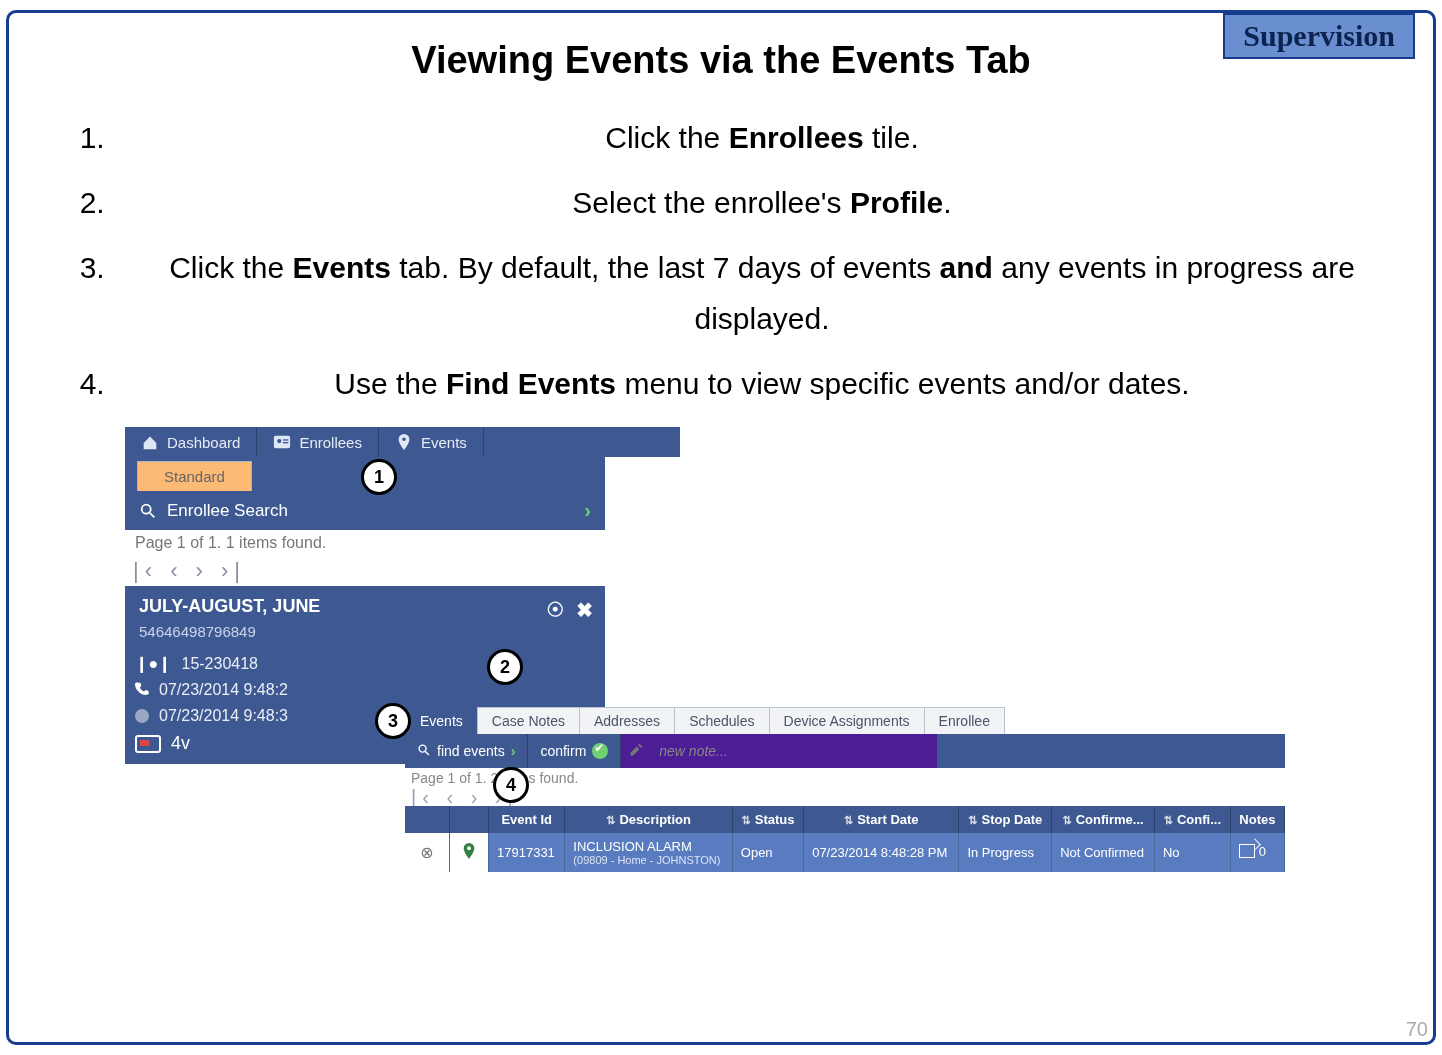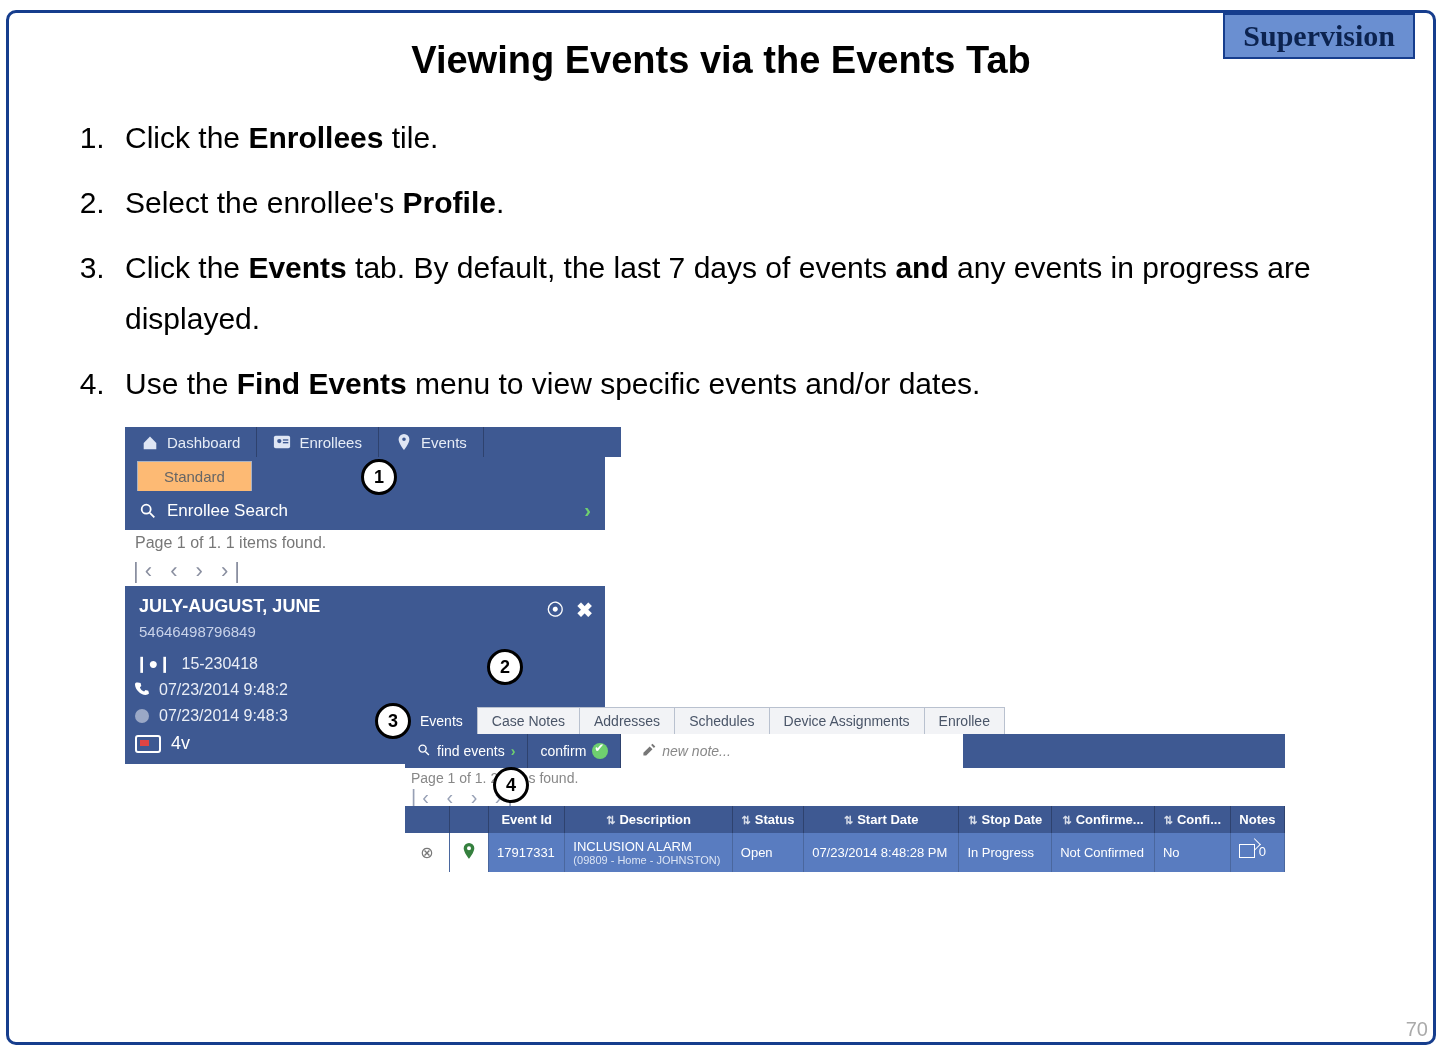--- a/index.html
+++ b/index.html
@@ -38,20 +38,21 @@
     text-align:center;
     font-size:38px;
     font-weight:bold;
     margin:8px 0 30px 0;
   }
   ol.steps{
     font-size:30px;
     line-height:1.7;
     margin:0 0 18px 0;
     padding-left:70px;
+    text-align:center;
   }
   ol.steps li{margin-bottom:14px; padding-left:12px;}
   ol.steps b{font-weight:bold;}
   .page-num{
     position:absolute;
     right:14px;
     bottom:14px;
     color:#aaa;
     font-size:20px;
   }
@@ -123,21 +124,21 @@
     position:absolute;left:280px;top:307px;right:0;
     background:#3e5992;display:flex;align-items:stretch;height:34px;
     font-size:14px;
   }
   .tbtn{
     display:flex;align-items:center;gap:6px;padding:0 12px;color:#fff;border-right:1px solid #2e426e;
   }
   .tbtn .go{background:#6fd06f;border-radius:50%;width:16px;height:16px;display:inline-block;position:relative;}
   .tbtn .go::after{content:"✔";position:absolute;left:2px;top:-2px;font-size:12px;color:#fff;}
   .newnote{
-    flex:0 0 300px;background:#ffffff;color:#888;display:flex;align-items:center;gap:6px;padding:0 21px;font-style:italic;
+    flex:0 0 300px;background:#4c1d95;color:#888;display:flex;align-items:center;gap:16px;padding:0 8px;font-style:italic;
   }
   .bluefill{flex:1;background:#3e5992;}
   .pager2{
     position:absolute;left:280px;top:341px;color:#888;background:#fff;
     font-size:14px;padding:2px 6px;
   }
   .pager2 .arrows{color:#97a0b5;font-size:20px;letter-spacing:6px;display:block;}
   
   .etable{
     position:absolute;left:280px;top:379px;right:0;
@@ -186,21 +187,21 @@
     <li>
       <span>Click the </span><b>Events</b><span> tab. By default, the last 7 days of events </span><b>and</b><span> any events in progress are displayed.</span>
     </li>
     <li>
       <span>Use the </span><b>Find Events</b><span> menu to view specific events and/or dates.</span>
     </li>
   </ol>
 
   <div class="app">
 
-    <div class="topbar" style="width:496px;">
+    <div class="topbar" style="width:555px;">
       <div class="tab">
         <span class="ico">
           <svg class="svg" viewBox="0 0 20 20">
               <path fill="#dfe6f4" d="M3 11l7-7 7 7v7H3z"></path>
             </svg>
         </span>
         <span>Dashboard</span>
       </div>
       <div class="tab active">
         <span class="ico">

